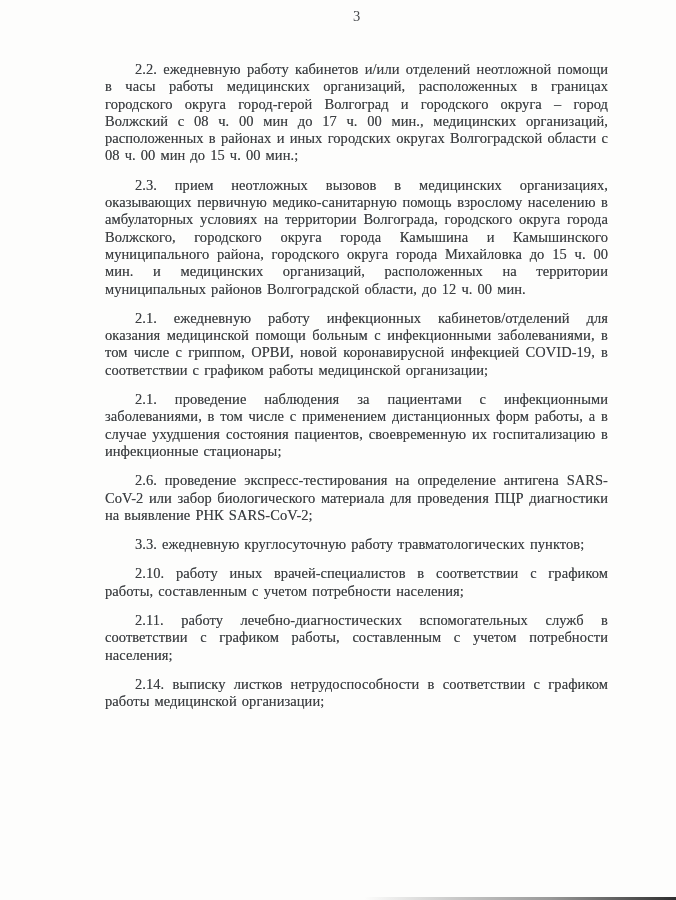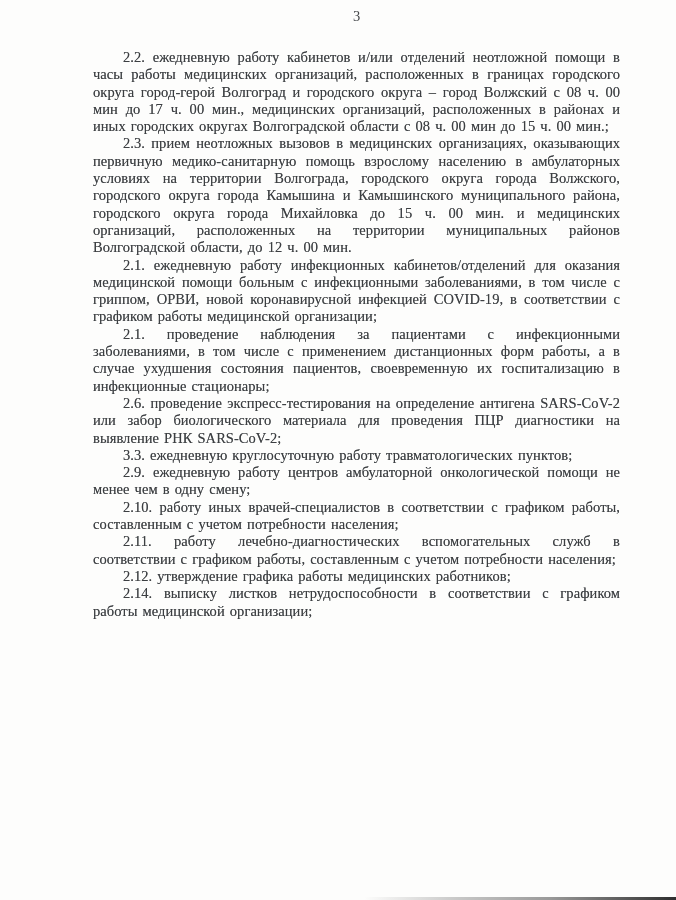--- a/index.html
+++ b/index.html
@@ -37,21 +37,21 @@
     font-size: 14.5px;
     color: #45484b;
   }
   .text-block {
     position: absolute;
     top: 49px;
     left: 93px;
     width: 527px;
   }
   .para {
-    margin: 0;
+    margin: 12px;
     padding: 0;
     text-align: justify;
     text-indent: 30px;
     font-size: 14.5px;
     line-height: 17.3px;
     letter-spacing: 0.05px;
     word-spacing: 1.4px;
     
     text-shadow: 0 0 0.5px rgba(70,74,78,0.65);
   }
@@ -87,23 +87,21 @@
 
   <div class="page-number">3</div>
 
   <div class="text-block">
     <p class="para">2.2. ежедневную работу кабинетов и/или отделений неотложной помощи в часы работы медицинских организаций, расположенных в границах городского округа город-герой Волгоград и городского округа – город Волжский с 08 ч. 00 мин до 17 ч. 00 мин., медицинских организаций, расположенных в районах и иных городских округах Волгоградской области с 08 ч. 00 мин до 15 ч. 00 мин.;</p>
     <p class="para">2.3. прием неотложных вызовов в медицинских организациях, оказывающих первичную медико-санитарную помощь взрослому населению в амбулаторных условиях на территории Волгограда, городского округа города Волжского, городского округа города Камышина и Камышинского муниципального района, городского округа города Михайловка до 15 ч. 00 мин. и медицинских организаций, расположенных на территории муниципальных районов Волгоградской области, до 12 ч. 00 мин.</p>
     <p class="para">2.1. ежедневную работу инфекционных кабинетов/отделений для оказания медицинской помощи больным с инфекционными заболеваниями, в том числе с гриппом, ОРВИ, новой коронавирусной инфекцией COVID-19, в соответствии с графиком работы медицинской организации;</p>
     <p class="para">2.1. проведение наблюдения за пациентами с инфекционными заболеваниями, в том числе с применением дистанционных форм работы, а в случае ухудшения состояния пациентов, своевременную их госпитализацию в инфекционные стационары;</p>
     <p class="para">2.6. проведение экспресс-тестирования на определение антигена SARS-CoV-2 или забор биологического материала для проведения ПЦР диагностики на выявление РНК SARS-CoV-2;</p>
     <p class="para">3.3. ежедневную круглосуточную работу травматологических пунктов;</p>
-    <p class="para">2.9. ежедневную работу центров амбулаторной онкологической помощи не менее чем в одну смену;</p>
     <p class="para">2.10. работу иных врачей-специалистов в соответствии с графиком работы, составленным с учетом потребности населения;</p>
     <p class="para">2.11. работу лечебно-диагностических вспомогательных служб в соответствии с графиком работы, составленным с учетом потребности населения;</p>
-    <p class="para">2.12. утверждение графика работы медицинских работников;</p>
     <p class="para">2.14. выписку листков нетрудоспособности в соответствии с графиком работы медицинской организации;</p>
   </div>
 
   <div class="scan-smudge"></div>
   <div class="scan-edge-line"></div>
 
 </div>
 
 </body></html>

